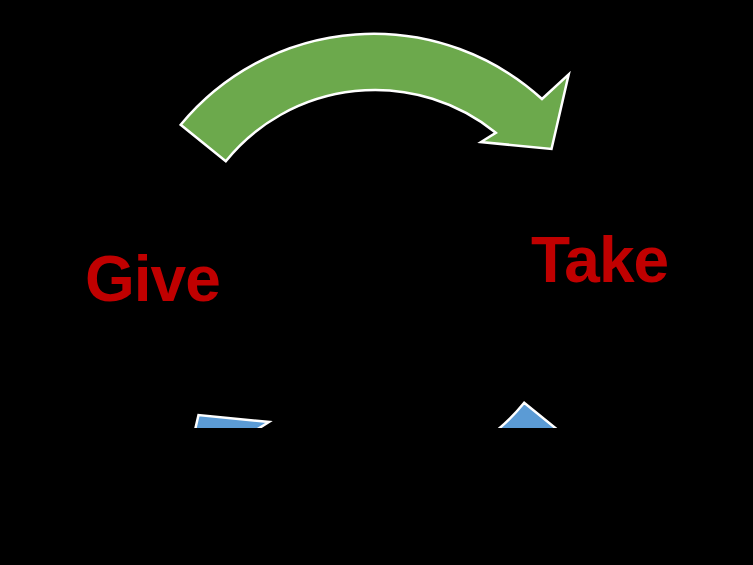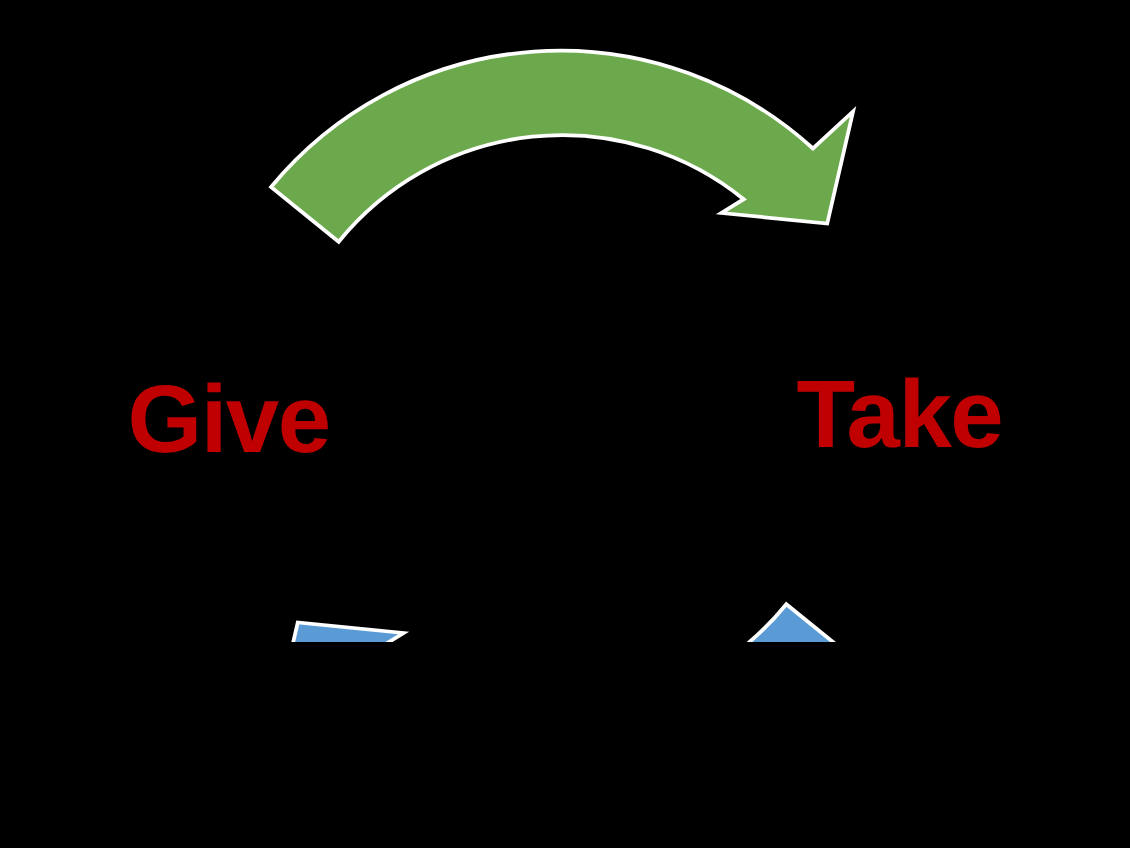--- a/index.html
+++ b/index.html
@@ -28,21 +28,21 @@
     letter-spacing: -1px;
     white-space: nowrap;
     user-select: none;
   }
   .cycle-label.left {
     left: 85px;
     top: 247px;
   }
   .cycle-label.right {
     left: 531px;
-    top: 244px;
+    top: 228px;
   }
 </style>
 </head>
 <body>
 
 <div class="stage">
 
   <svg width="753" height="565" viewBox="0 0 753 565">
 
     <path stroke-width="2.5" stroke-linejoin="miter" d="M 180.7 124.7

